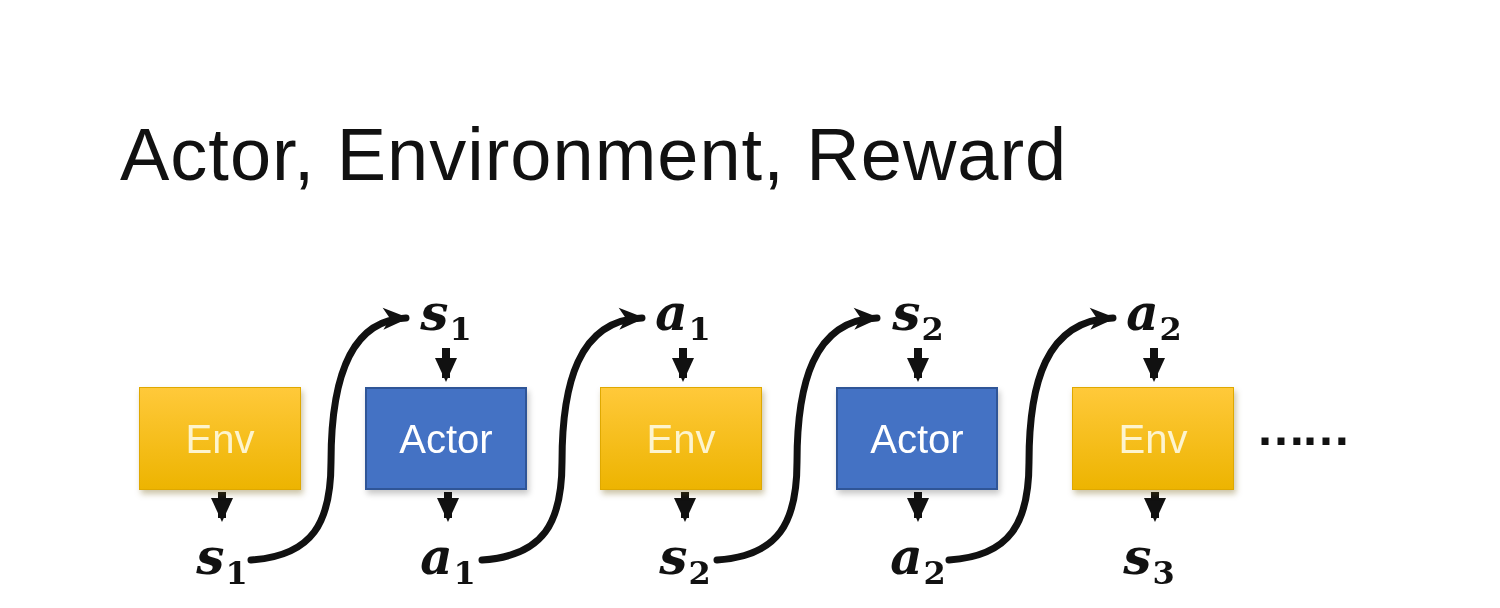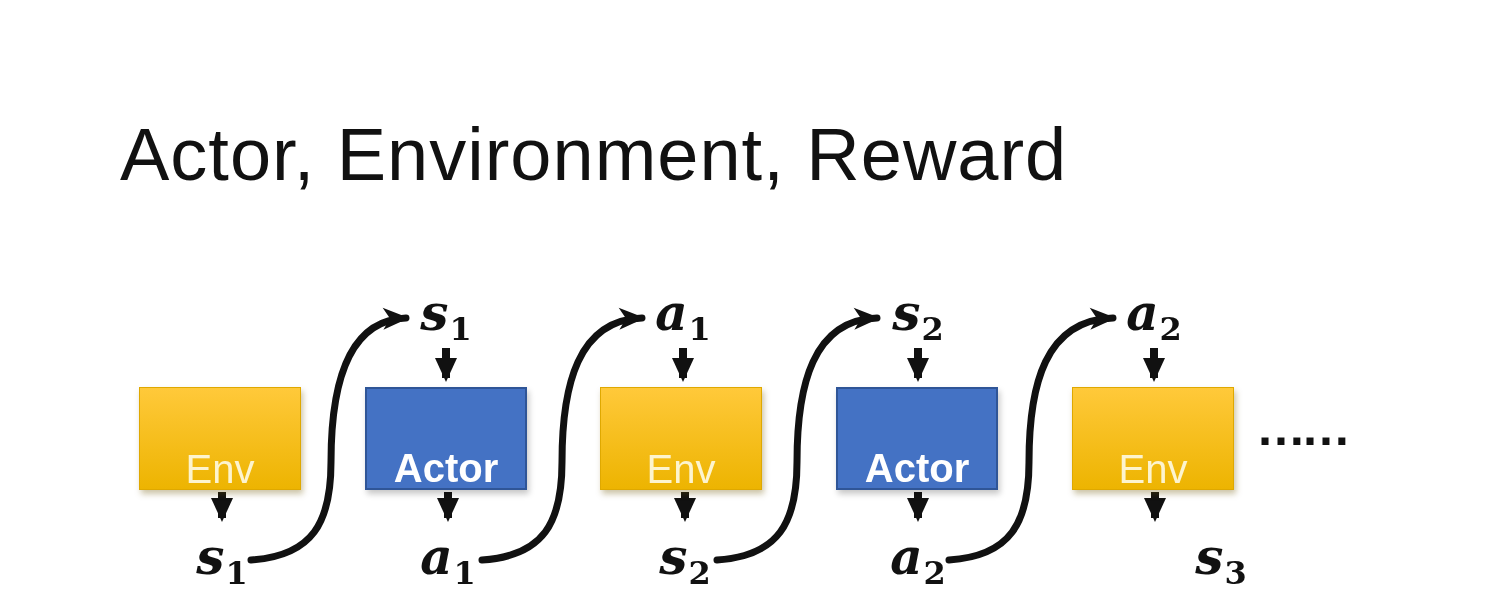--- a/index.html
+++ b/index.html
@@ -30,35 +30,34 @@
     font-weight:300;
     letter-spacing:1px;
     color:var(--ink);
     white-space:nowrap;
   }
   .arrows{
     position:absolute;left:0;top:0;width:1500px;height:608px;
   }
   .box{
     position:absolute;top:387px;width:162px;height:103px;
-    display:flex;align-items:flex-end;justify-content:center;
+    display:flex;align-items:center;justify-content:center;
     font-size:40px;line-height:1;
   }
   .box.env{
     background:linear-gradient(180deg,var(--env-top) 0%,var(--env-bottom) 100%);
     border:1px solid var(--env-border);
     color:var(--env-text);
     box-shadow:2px 4px 6px rgba(110,85,0,0.35);
   }
   .box.actor{
     background:var(--actor-fill);
     border:2.5px solid var(--actor-border);
     color:var(--actor-text);
     box-shadow:2px 4px 6px rgba(0,0,0,0.22);
-    font-weight:bold;
   }
   .mlabel{
     position:absolute;
     transform:translateX(-50%);
     font-family:"DejaVu Serif",serif;
     font-style:italic;
     font-size:50px;line-height:58px;
     color:var(--ink);
     white-space:nowrap;
     font-weight:bold;
@@ -134,17 +133,17 @@
 
   <div class="mlabel top" style="left:446px"><span>s</span><sub>1</sub></div>
   <div class="mlabel top" style="left:683px"><span>a</span><sub>1</sub></div>
   <div class="mlabel top" style="left:918px"><span>s</span><sub>2</sub></div>
   <div class="mlabel top" style="left:1154px"><span>a</span><sub>2</sub></div>
 
   <div class="mlabel bottom" style="left:222px"><span>s</span><sub>1</sub></div>
   <div class="mlabel bottom" style="left:448px"><span>a</span><sub>1</sub></div>
   <div class="mlabel bottom" style="left:685px"><span>s</span><sub>2</sub></div>
   <div class="mlabel bottom" style="left:918px"><span>a</span><sub>2</sub></div>
-  <div class="mlabel bottom" style="left:1221px"><span>s</span><sub>3</sub></div>
+  <div class="mlabel bottom" style="left:1149px"><span>s</span><sub>3</sub></div>
 
   <div class="dots">……</div>
 
 </div>
 
 </body></html>

